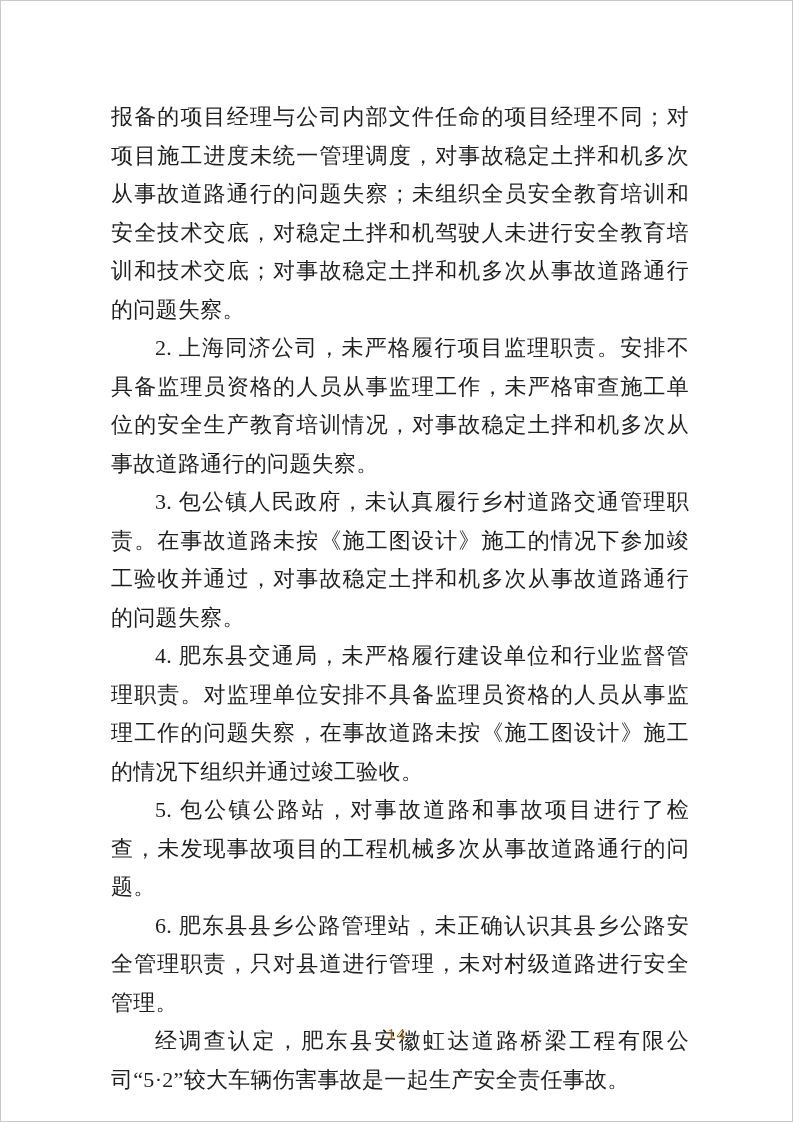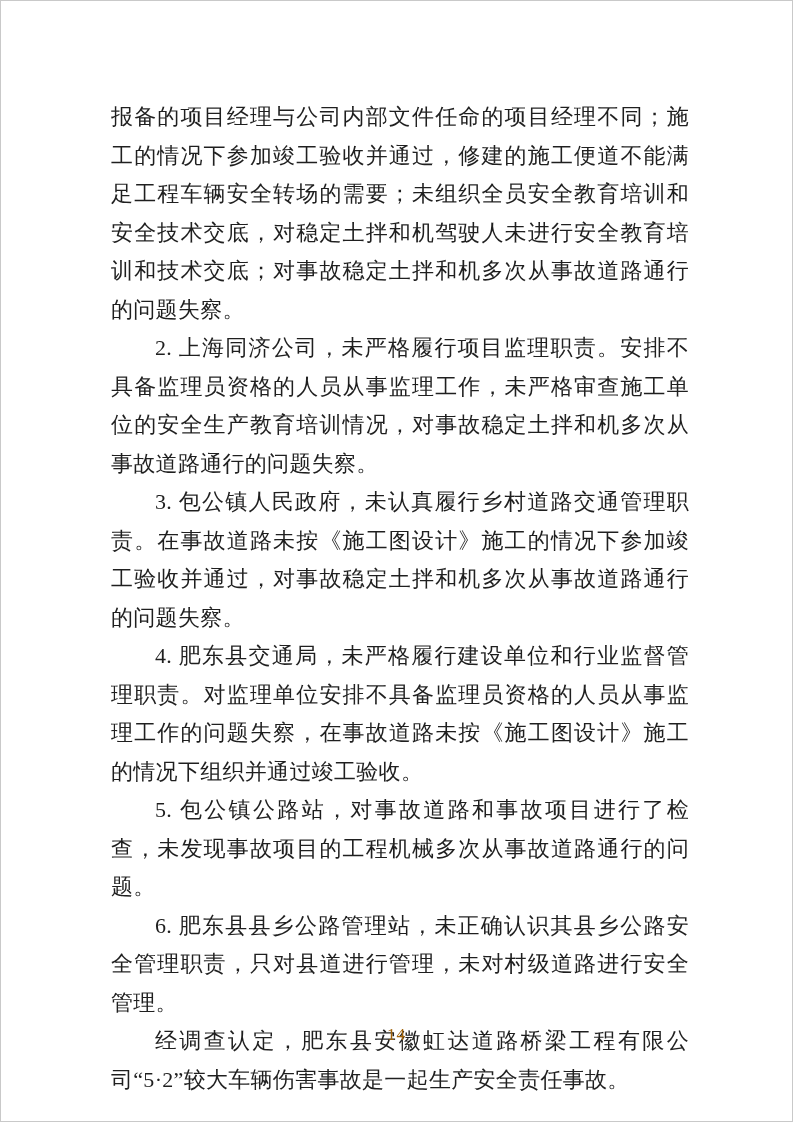--- a/index.html
+++ b/index.html
@@ -46,21 +46,21 @@
     font-size: 17px;
     color: #a16207;
     letter-spacing: 1px;
   }
 </style>
 </head>
 <body>
 
 <div class="page">
   <div class="content" id="document-body">
-      <p class="para no-indent">报备的项目经理与公司内部文件任命的项目经理不同；施工的情况下参加竣工验收并通过，修建的施工便道不能满足工程车辆安全转场的需要；未组织全员安全教育培训和安全技术交底，对稳定土拌和机驾驶人未进行安全教育培训和技术交底；对事故稳定土拌和机多次从事故道路通行的问题失察。</p>
+      <p class="para no-indent">报备的项目经理与公司内部文件任命的项目经理不同；对项目施工进度未统一管理调度，对事故稳定土拌和机多次从事故道路通行的问题失察；未组织全员安全教育培训和安全技术交底，对稳定土拌和机驾驶人未进行安全教育培训和技术交底；对事故稳定土拌和机多次从事故道路通行的问题失察。</p>
       <p class="para">2. 上海同济公司，未严格履行项目监理职责。安排不具备监理员资格的人员从事监理工作，未严格审查施工单位的安全生产教育培训情况，对事故稳定土拌和机多次从事故道路通行的问题失察。</p>
       <p class="para">3. 包公镇人民政府，未认真履行乡村道路交通管理职责。在事故道路未按《施工图设计》施工的情况下参加竣工验收并通过，对事故稳定土拌和机多次从事故道路通行的问题失察。</p>
       <p class="para">4. 肥东县交通局，未严格履行建设单位和行业监督管理职责。对监理单位安排不具备监理员资格的人员从事监理工作的问题失察，在事故道路未按《施工图设计》施工的情况下组织并通过竣工验收。</p>
       <p class="para">5. 包公镇公路站，对事故道路和事故项目进行了检查，未发现事故项目的工程机械多次从事故道路通行的问题。</p>
       <p class="para">6. 肥东县县乡公路管理站，未正确认识其县乡公路安全管理职责，只对县道进行管理，未对村级道路进行安全管理。</p>
       <p class="para">经调查认定，肥东县安徽虹达道路桥梁工程有限公司“5·2”较大车辆伤害事故是一起生产安全责任事故。</p>
     </div>
   <div class="page-number">14</div>
 </div>
 

